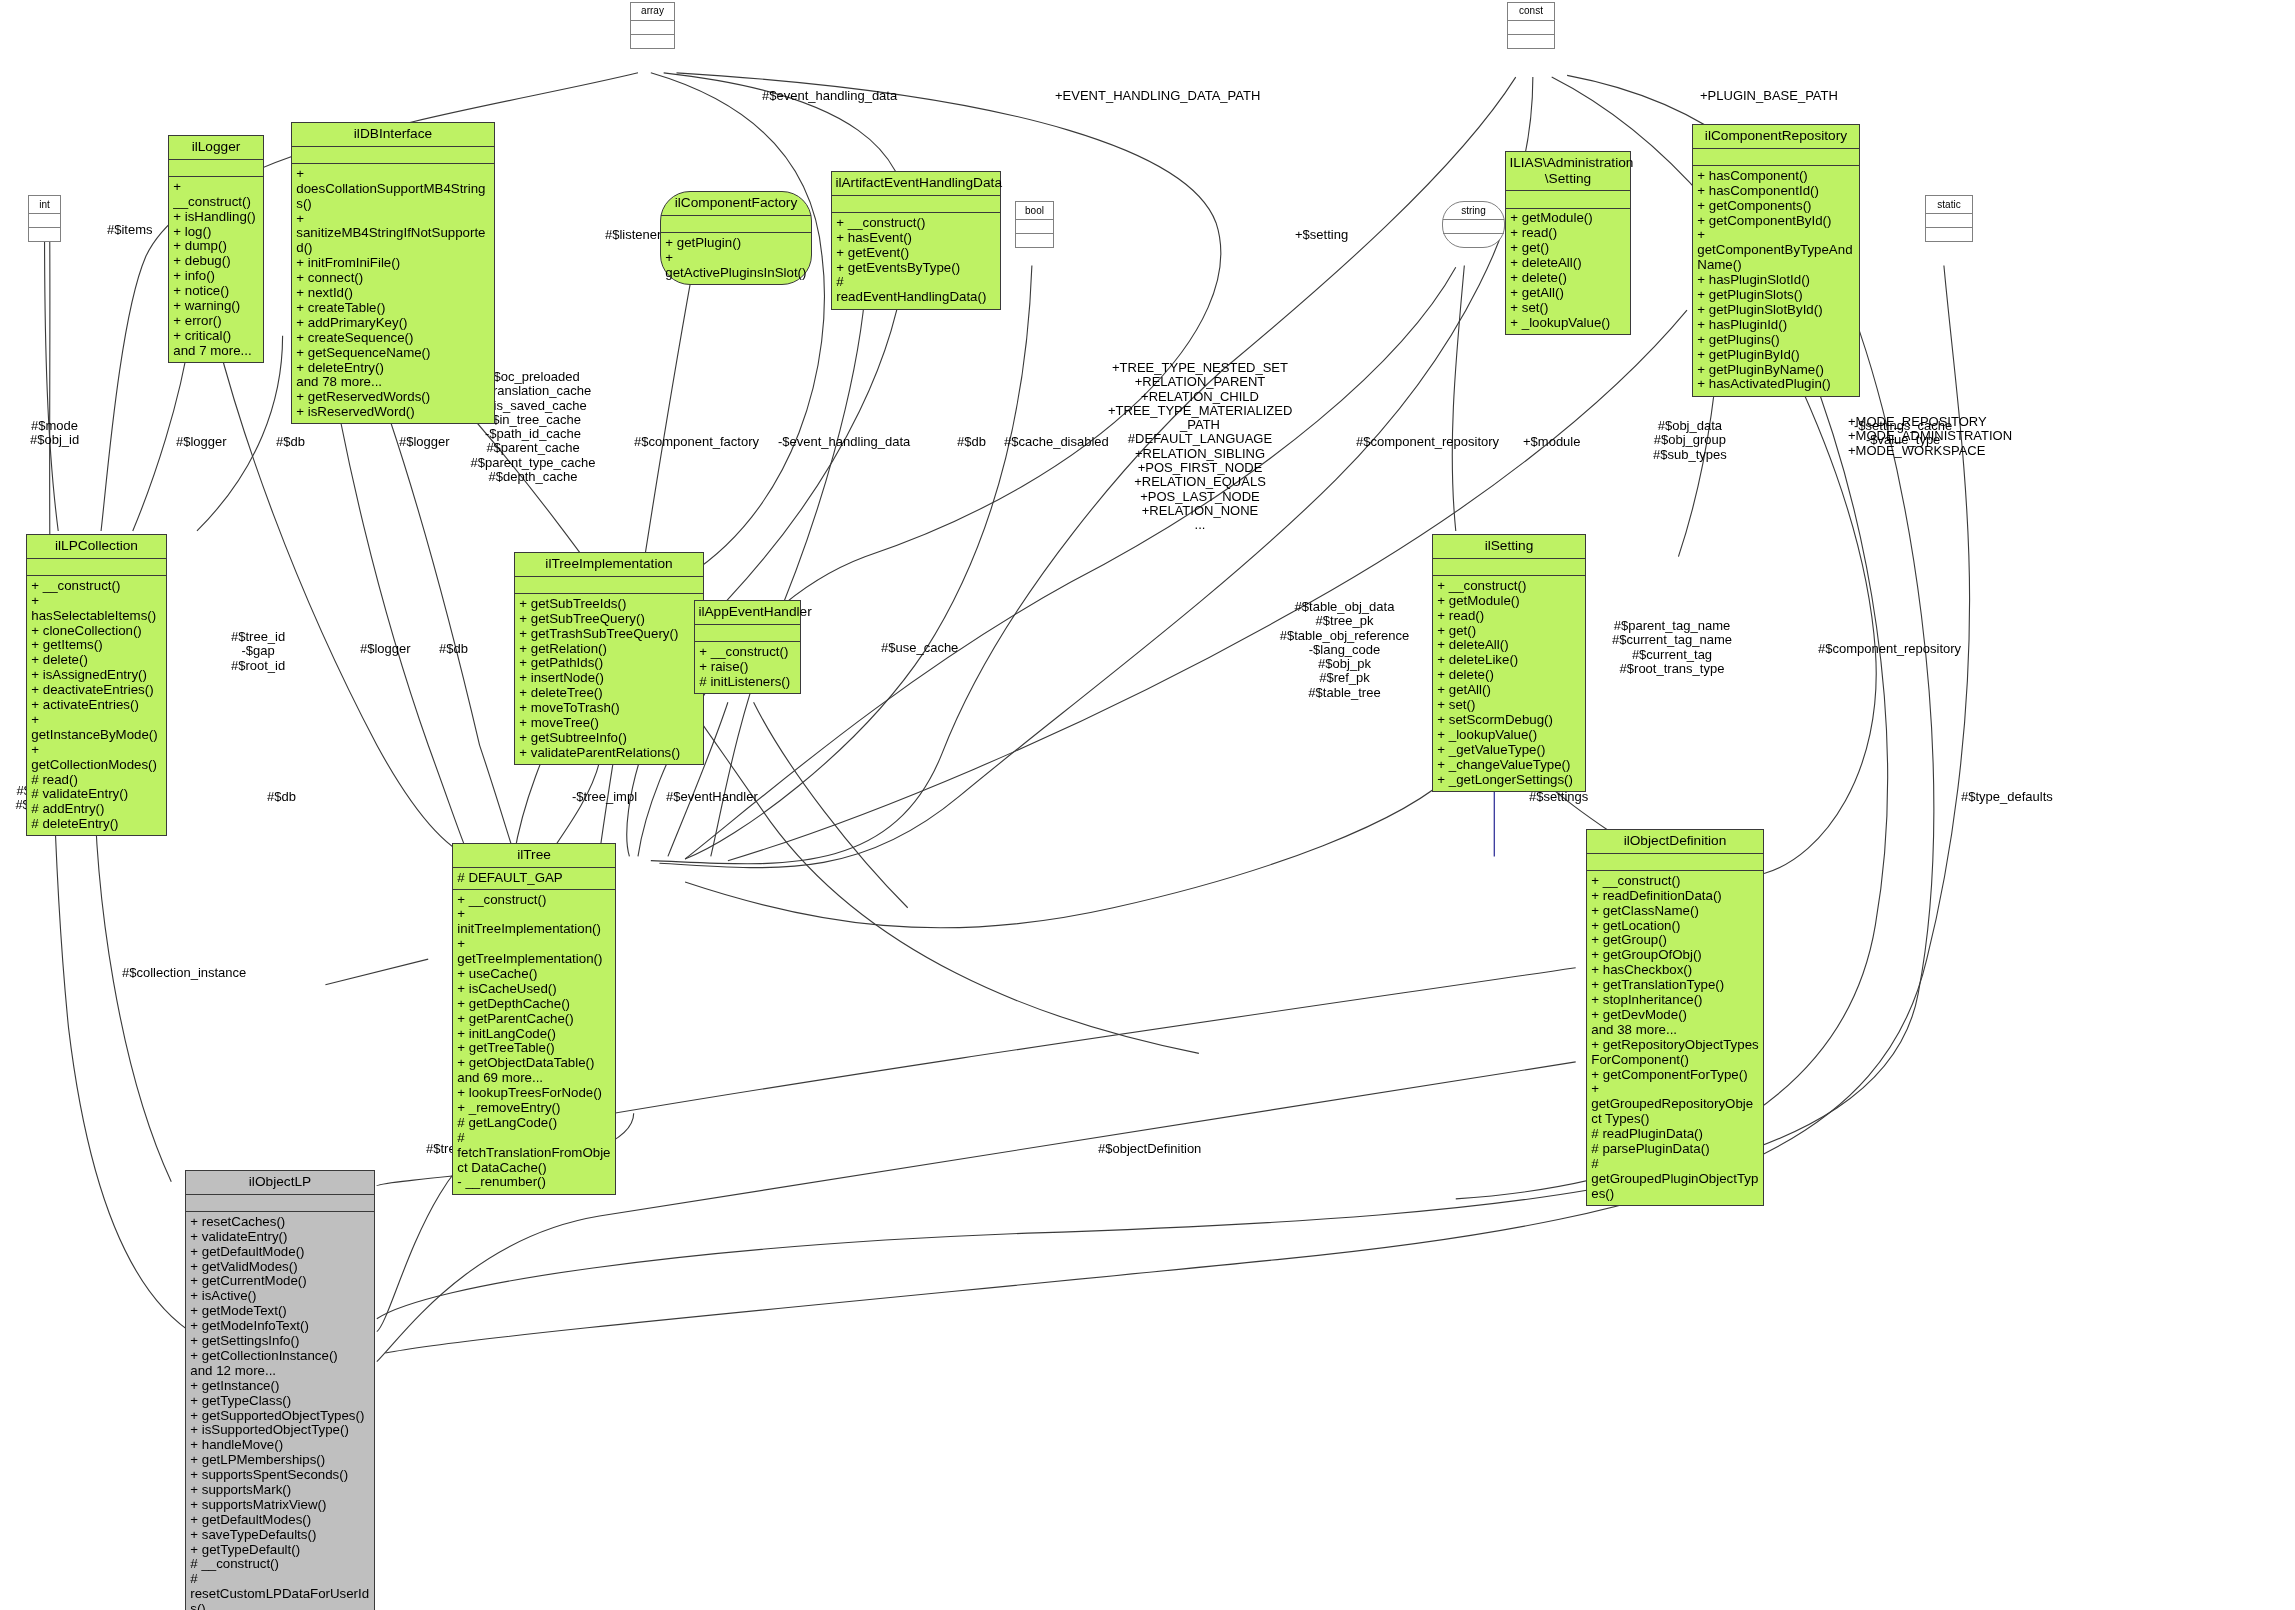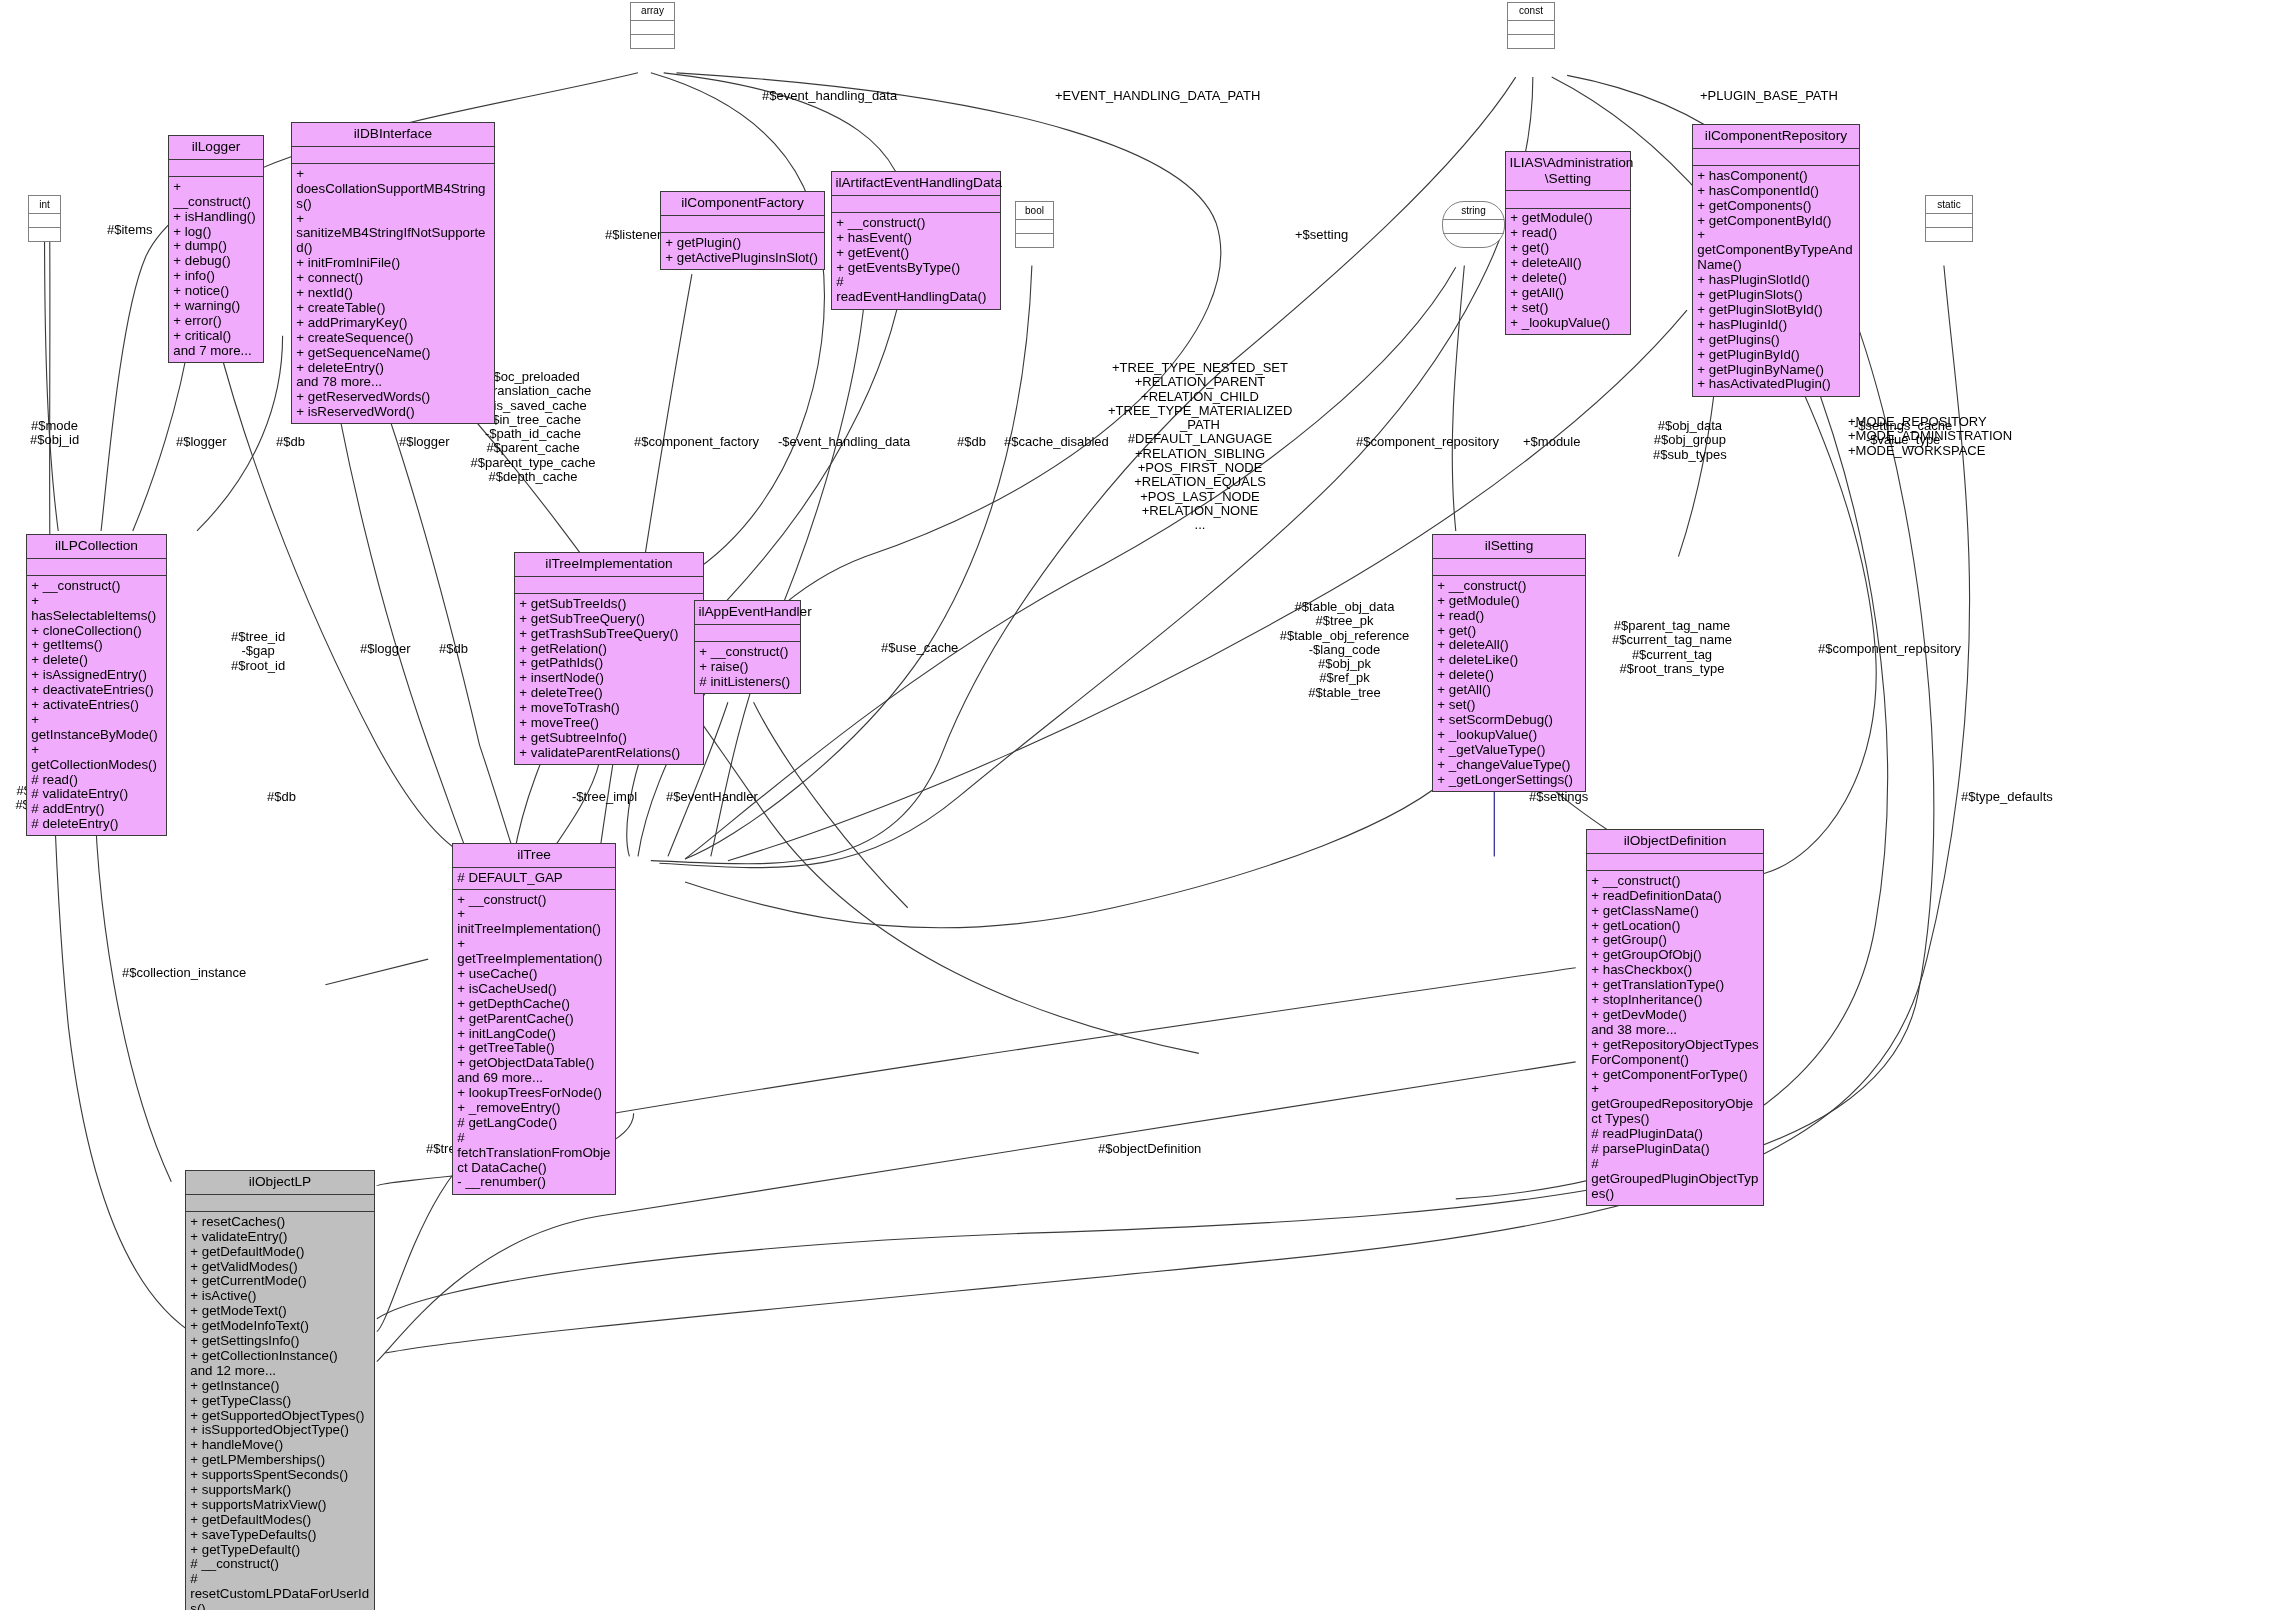--- a/index.html
+++ b/index.html
@@ -23,21 +23,21 @@
     left: 0;
     top: 0;
     width: 2295px;
     height: 1610px;
     pointer-events: none;
   }
   .uml-class {
     position: absolute;
     box-sizing: border-box;
     border: 1.4px solid #3a3a3a;
-    background: #f0abfc;
+    background: #bef264;
     font-size: 13.3px;
     line-height: 1.12;
     color: #000000;
     z-index: 5;
   }
   .uml-class.highlight {
     background: #bfbfbf;
   }
   .uml-name {
     text-align: center;
@@ -233,21 +233,21 @@
       <div class="uml-line">+ addPrimaryKey()</div>
       <div class="uml-line">+ createSequence()</div>
       <div class="uml-line">+ getSequenceName()</div>
       <div class="uml-line">+ deleteEntry()</div>
       <div class="uml-line">and 78 more...</div>
       <div class="uml-line">+ getReservedWords()</div>
       <div class="uml-line">+ isReservedWord()</div>
     </div>
   </div>
 
-  <div class="uml-class" style="left:660px; top:191px; width:165px;">
+  <div class="uml-class" style="left:660px; top:191px; width:152px;border-radius:30px;">
     <div class="uml-name">ilComponentFactory</div>
     <div class="uml-attrs empty"></div>
     <div class="uml-ops">
       <div class="uml-line">+ getPlugin()</div>
       <div class="uml-line">+ getActivePluginsInSlot()</div>
     </div>
   </div>
 
   <div class="uml-class" style="left:831px; top:171px; width:170px;">
     <div class="uml-name">ilArtifactEventHandlingData</div>

